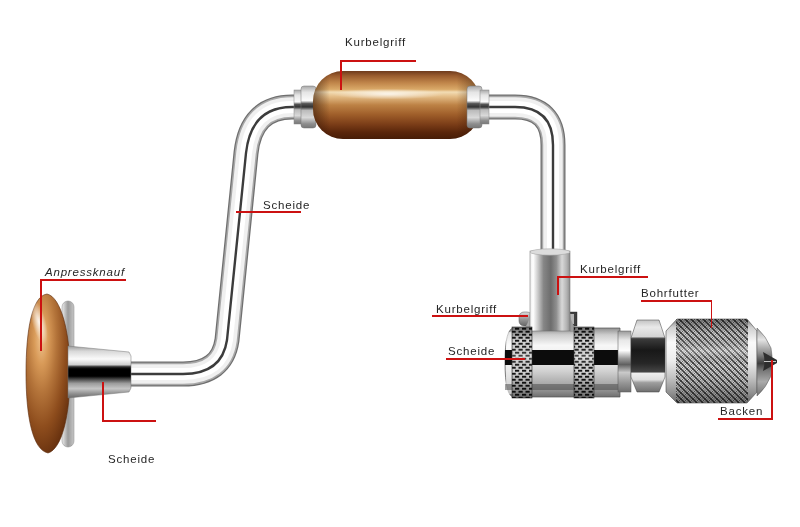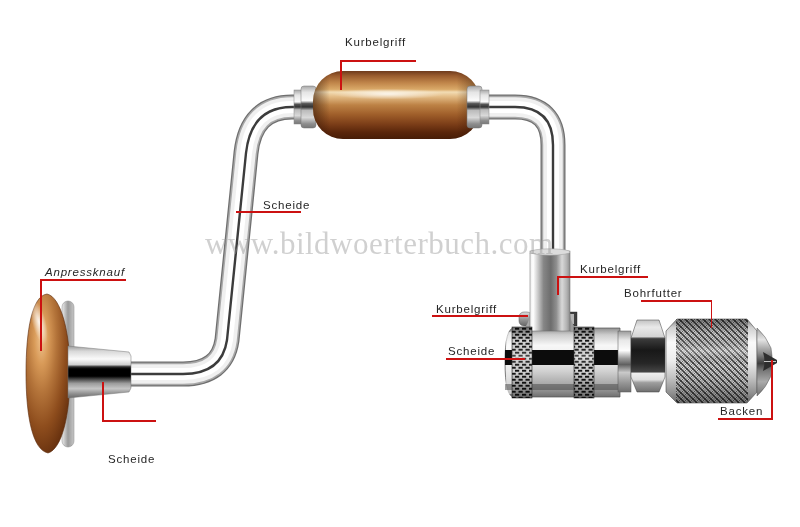--- a/index.html
+++ b/index.html
@@ -263,21 +263,20 @@
 
     <g>
       <path d="M757 328 L757 396 Q766 388 771 376 L772 368 L772 356 L771 348 Q766 336 757 328 Z" fill="url(#tipGrad)" stroke="#555" stroke-width=".5"></path>
     </g>
     <g>
       <path d="M763 352 L777 360 L777 363 L763 371 Q766 362 763 352 Z" fill="#2e2e2e"></path>
       <line x1="764" y1="361.5" x2="776" y2="361.5" stroke="#d8d8d8" stroke-width=".9"></line>
     </g>
   </svg>
 
-  <div class="watermark" style="color: rgba(150, 150, 150, 0.45);">www.bildwoerterbuch.com</div>
 
   <div class="lead" style="left: 340px; top: 60px; width: 76px; height: 1.5px; background: rgb(204, 17, 17);"></div>
   <div class="lead" style="left: 340px; top: 60px; width: 1.5px; height: 30px; background: rgb(204, 17, 17);"></div>
   <div class="lead" style="left: 236px; top: 211px; width: 65px; height: 1.5px; background: rgb(204, 17, 17);"></div>
   <div class="lead" style="left: 40px; top: 279px; width: 86px; height: 1.5px; background: rgb(204, 17, 17);"></div>
   <div class="lead" style="left: 40px; top: 279px; width: 1.5px; height: 72px; background: rgb(204, 17, 17);"></div>
   <div class="lead" style="left: 102px; top: 382px; width: 1.5px; height: 39px; background: rgb(204, 17, 17);"></div>
   <div class="lead" style="left: 102px; top: 420px; width: 54px; height: 1.5px; background: rgb(204, 17, 17);"></div>
   <div class="lead" style="left: 432px; top: 315px; width: 96px; height: 1.5px; background: rgb(204, 17, 17);"></div>
   <div class="lead" style="left: 557px; top: 276px; width: 91px; height: 1.5px; background: rgb(204, 17, 17);"></div>
@@ -288,16 +287,16 @@
   <div class="lead" style="left: 718px; top: 418px; width: 55px; height: 1.5px; background: rgb(204, 17, 17);"></div>
   <div class="lead" style="left: 771px; top: 360px; width: 1.5px; height: 59px; background: rgb(204, 17, 17);"></div>
 
   <div class="label" style="left: 345px; top: 36px; color: rgb(38, 38, 38);">Kurbelgriff</div>
   <div class="label" style="left: 263px; top: 199px; color: rgb(38, 38, 38);">Scheide</div>
   <div class="label" style="left: 45px; top: 266px; color: rgb(38, 38, 38); font-style: italic;">Anpressknauf</div>
   <div class="label" style="left: 108px; top: 406px; color: rgb(38, 38, 38); margin-top: 47px;">Scheide</div>
   <div class="label" style="left: 436px; top: 303px; color: rgb(38, 38, 38);">Kurbelgriff</div>
   <div class="label" style="left: 580px; top: 263px; color: rgb(38, 38, 38);">Kurbelgriff</div>
   <div class="label" style="left: 448px; top: 345px; color: rgb(38, 38, 38);">Scheide</div>
-  <div class="label" style="left: 624px; top: 287px; color: rgb(38, 38, 38);">Bohrfutter</div>
+  <div class="label" style="left: 641px; top: 287px; color: rgb(38, 38, 38);">Bohrfutter</div>
   <div class="label" style="left: 720px; top: 405px; color: rgb(38, 38, 38);">Backen</div>
 
 </div>
 
 </body></html>

